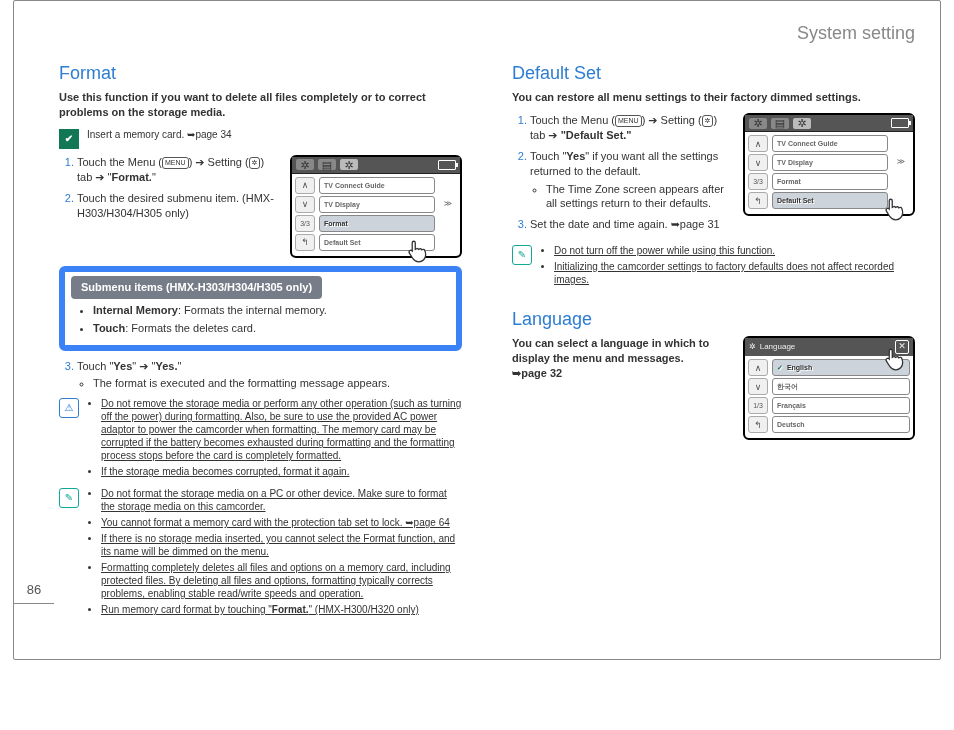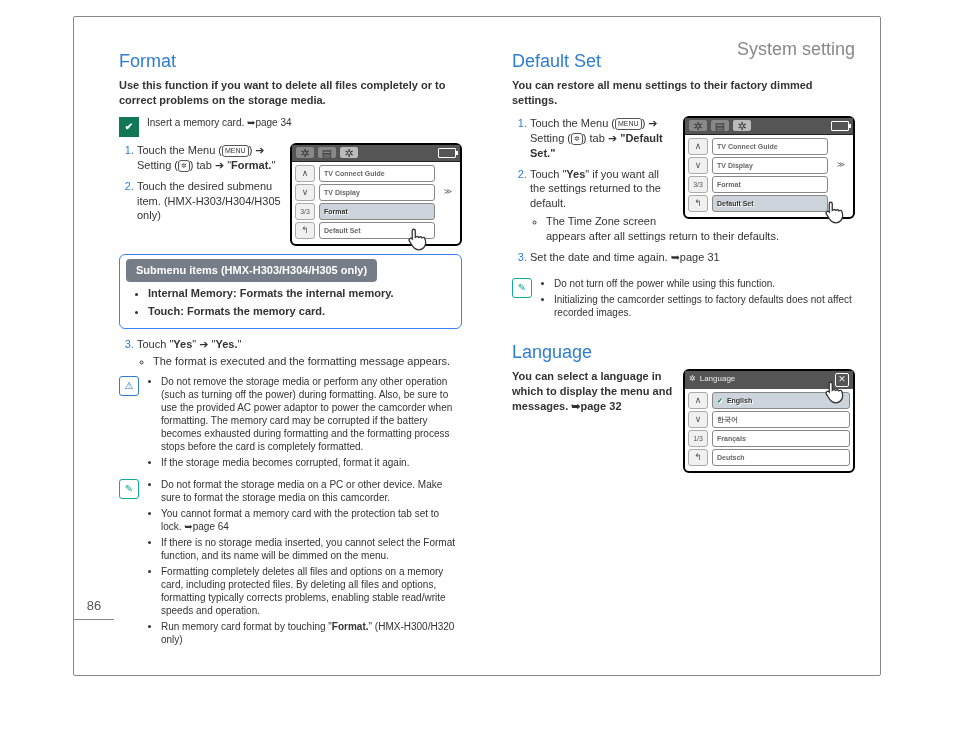--- a/index.html
+++ b/index.html
@@ -9,23 +9,23 @@
     margin: 0;
     padding: 0;
     background: #fff;
     width: 954px;
     height: 730px;
     position: relative;
     line-height: 1.35;
   }
   .page {
     position: relative;
-    width: 808px;
-    margin: 16px auto;
-    padding: 32px 0 20px 0;
+    width: 928px;
+    margin: 0 auto;
+    padding: 60px 0 20px 0;
     display: flex;
     gap: 30px;
     border: 1px solid #888;
     border-radius: 2px;
     height: 660px;
     box-sizing: border-box;
   }
   .col {
     flex: 1;
     min-width: 0;
@@ -74,34 +74,34 @@
     font-size: 10px;
     vertical-align: middle;
     color: #555;
   }
   .icon-box.green { background:#175; color:#fff; border-color:#175; font-weight:bold; border-radius:0; }
   .icon-box.blue { border-color:#2d7dd2; color:#2d7dd2; }
   .icon-box.teal { border-color:#1a9; color:#1a9; }
   .note-row { display:flex; gap:8px; margin:6px 0; align-items:flex-start; }
   .note-row > .icon-box { flex-shrink:0; margin-top:1px; }
   .note-row > .txt { flex:1; font-size:10px; line-height:1.3; }
-  .note-row ul { margin:0; padding-left:14px; }
-  .subbox { border:1px solid #3b82f6; border-radius:6px; padding:0; margin:8px 0; }
+  .note-row ul { margin:0; padding-left:14px;text-decoration:underline; }
+  .subbox { border:6px solid #3b82f6; border-radius:6px; padding:0; margin:8px 0; }
   .subbox-title {
     display:inline-block;
     background:#777d88;
     color:#fff;
     font-size:11px;
     font-weight:bold;
     padding:4px 10px;
     border-radius:4px;
     margin:4px 0 0 6px;
   }
   .subbox-body { padding:4px 10px 6px 14px; }
-  .subbox-body ul { padding-left:14px; margin:0;font-weight:bold; }
+  .subbox-body ul { padding-left:14px; margin:0; }
   .sm-icon {
     display:inline-block;
     border:1px solid #555;
     border-radius:3px;
     font-size:7px;
     padding:0 2px;
     line-height:10px;
     vertical-align:middle;
     background:#fff;
   }
@@ -246,21 +246,21 @@
           <span>Touch the desired submenu item. (HMX-H303/H304/H305 only)</span>
         </li>
       </ol>
     </div>
 
     <div class="subbox">
       <div class="subbox-title">Submenu items (HMX-H303/H304/H305 only)</div>
       <div class="subbox-body">
         <ul>
           <li><strong>Internal Memory</strong><span>: Formats the internal memory.</span></li>
-          <li><strong>Touch</strong><span>: Formats the memory card.</span></li>
+          <li><strong>Touch</strong><span>: Formats the deletes card.</span></li>
         </ul>
       </div>
     </div>
 
     <ol start="3">
       <li>
         <span>Touch "</span><strong>Yes</strong><span>" ➔ "</span><strong>Yes.</strong><span>"</span>
         <ul>
             <li>The format is executed and the formatting message appears.</li>
           </ul>

